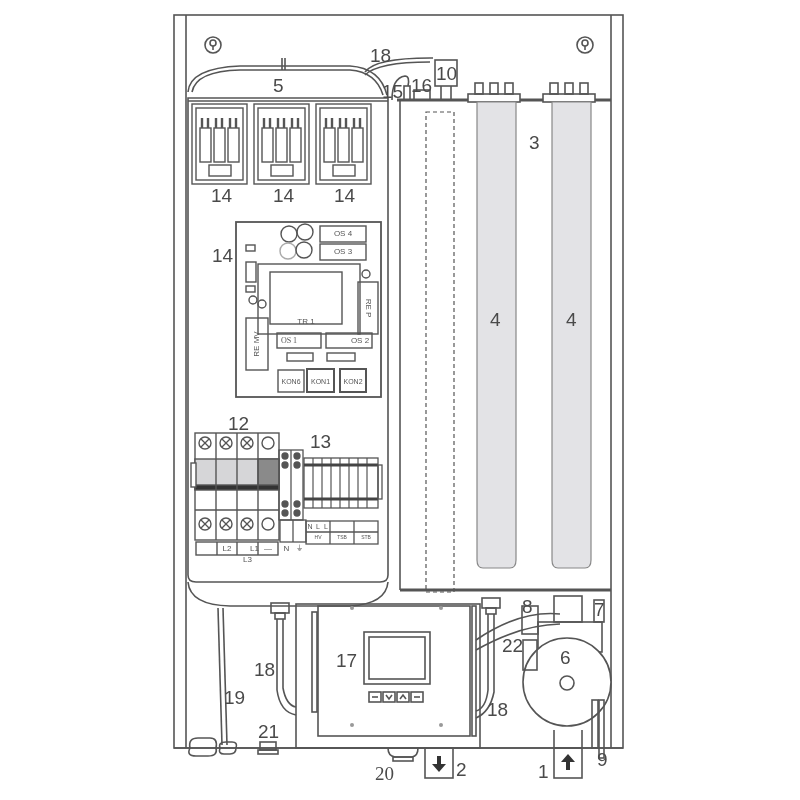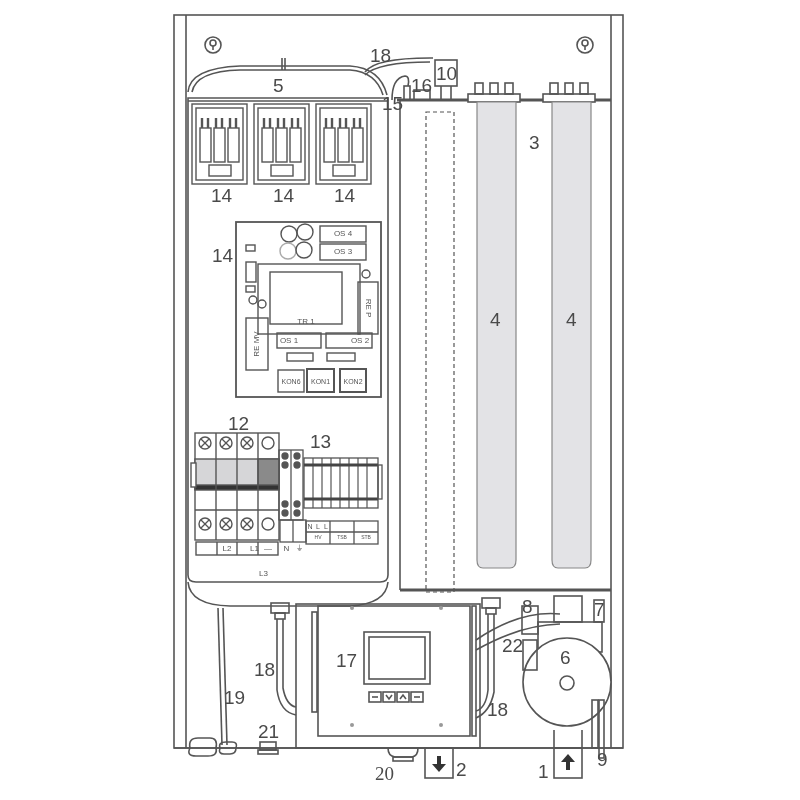--- a/index.html
+++ b/index.html
@@ -295,21 +295,21 @@
     <polygon points="432,764 446,764 439,772"></polygon>
   </g>
   <g fill="#333">
     <rect x="566" y="760" width="4" height="10"></rect>
     <polygon points="561,762 575,762 568,754"></polygon>
   </g>
 </svg>
 
 <div class="lbl" style="left:370px;top:46px;">18</div>
 <div class="lbl" style="left:273px;top:76px;">5</div>
-<div class="lbl" style="left:382px;top:94px;text-align:right;">15</div>
+<div class="lbl" style="left:382px;top:82px;text-align:right;">15</div>
 <div class="lbl" style="left:411px;top:76px;">16</div>
 <div class="lbl" style="left:436px;top:64px;">10</div>
 <div class="lbl" style="left:529px;top:133px;">3</div>
 <div class="lbl" style="left:211px;top:186px;">14</div>
 <div class="lbl" style="left:273px;top:186px;">14</div>
 <div class="lbl" style="left:334px;top:186px;">14</div>
 <div class="lbl" style="left:212px;top:246px;">14</div>
 <div class="lbl" style="left:490px;top:310px;">4</div>
 <div class="lbl" style="left:566px;top:310px;">4</div>
 <div class="lbl" style="left:228px;top:414px;">12</div>
@@ -326,29 +326,29 @@
 <div class="lbl" style="left:375px;top:764px;font-family:Liberation Serif, serif;">20</div>
 <div class="lbl" style="left:456px;top:760px;">2</div>
 <div class="lbl" style="left:538px;top:762px;">1</div>
 <div class="lbl" style="left:597px;top:750px;">9</div>
 
 <div class="small" style="left:320px;top:230px;width:46px;">OS 4</div>
 <div class="small" style="left:320px;top:248px;width:46px;">OS 3</div>
 <div class="small" style="left:270px;top:294px;width:72px;margin-top:24px;">TR 1</div>
 <div class="small" style="left:348px;top:304px;width:40px;transform:rotate(90deg);">RE P</div>
 <div class="small" style="left:237px;top:340px;width:40px;transform:rotate(-90deg);">RE MV</div>
-<div class="small" style="left:277px;top:337px;width:24px;">OS 1</div>
+<div class="small" style="left:277px;top:337px;width:24px;font-family:Liberation Serif, serif;">OS 1</div>
 <div class="small" style="left:326px;top:337px;width:68px;">OS 2</div>
 <div class="small tiny" style="left:278px;top:378px;width:26px;">KON6</div>
 <div class="small tiny" style="left:307px;top:378px;width:27px;">KON1</div>
 <div class="small tiny" style="left:340px;top:378px;width:26px;">KON2</div>
 
 <div class="small" style="left:196px;top:545px;width:31px;padding-left:43px;">L1</div>
 <div class="small" style="left:217px;top:545px;width:20px;">L2</div>
-<div class="small" style="left:237px;top:570px;width:21px;margin-left:16px;">L3</div>
+<div class="small" style="left:237px;top:556px;width:21px;">L3</div>
 <div class="small" style="left:258px;top:545px;width:20px;">—</div>
 <div class="small" style="left:280px;top:545px;width:13px;">N</div>
 <div class="small" style="left:293px;top:545px;width:13px;">⏚</div>
 <div class="small tiny" style="left:306px;top:523px;width:8px;">N</div>
 <div class="small tiny" style="left:314px;top:523px;width:8px;">L</div>
 <div class="small tiny" style="left:322px;top:523px;width:8px;">L</div>
 <div class="small tiny" style="left:306px;top:535px;width:24px;font-size:5px;">HV</div>
 <div class="small tiny" style="left:330px;top:535px;width:24px;font-size:5px;">TSB</div>
 <div class="small tiny" style="left:354px;top:535px;width:24px;font-size:5px;">STB</div>
 

